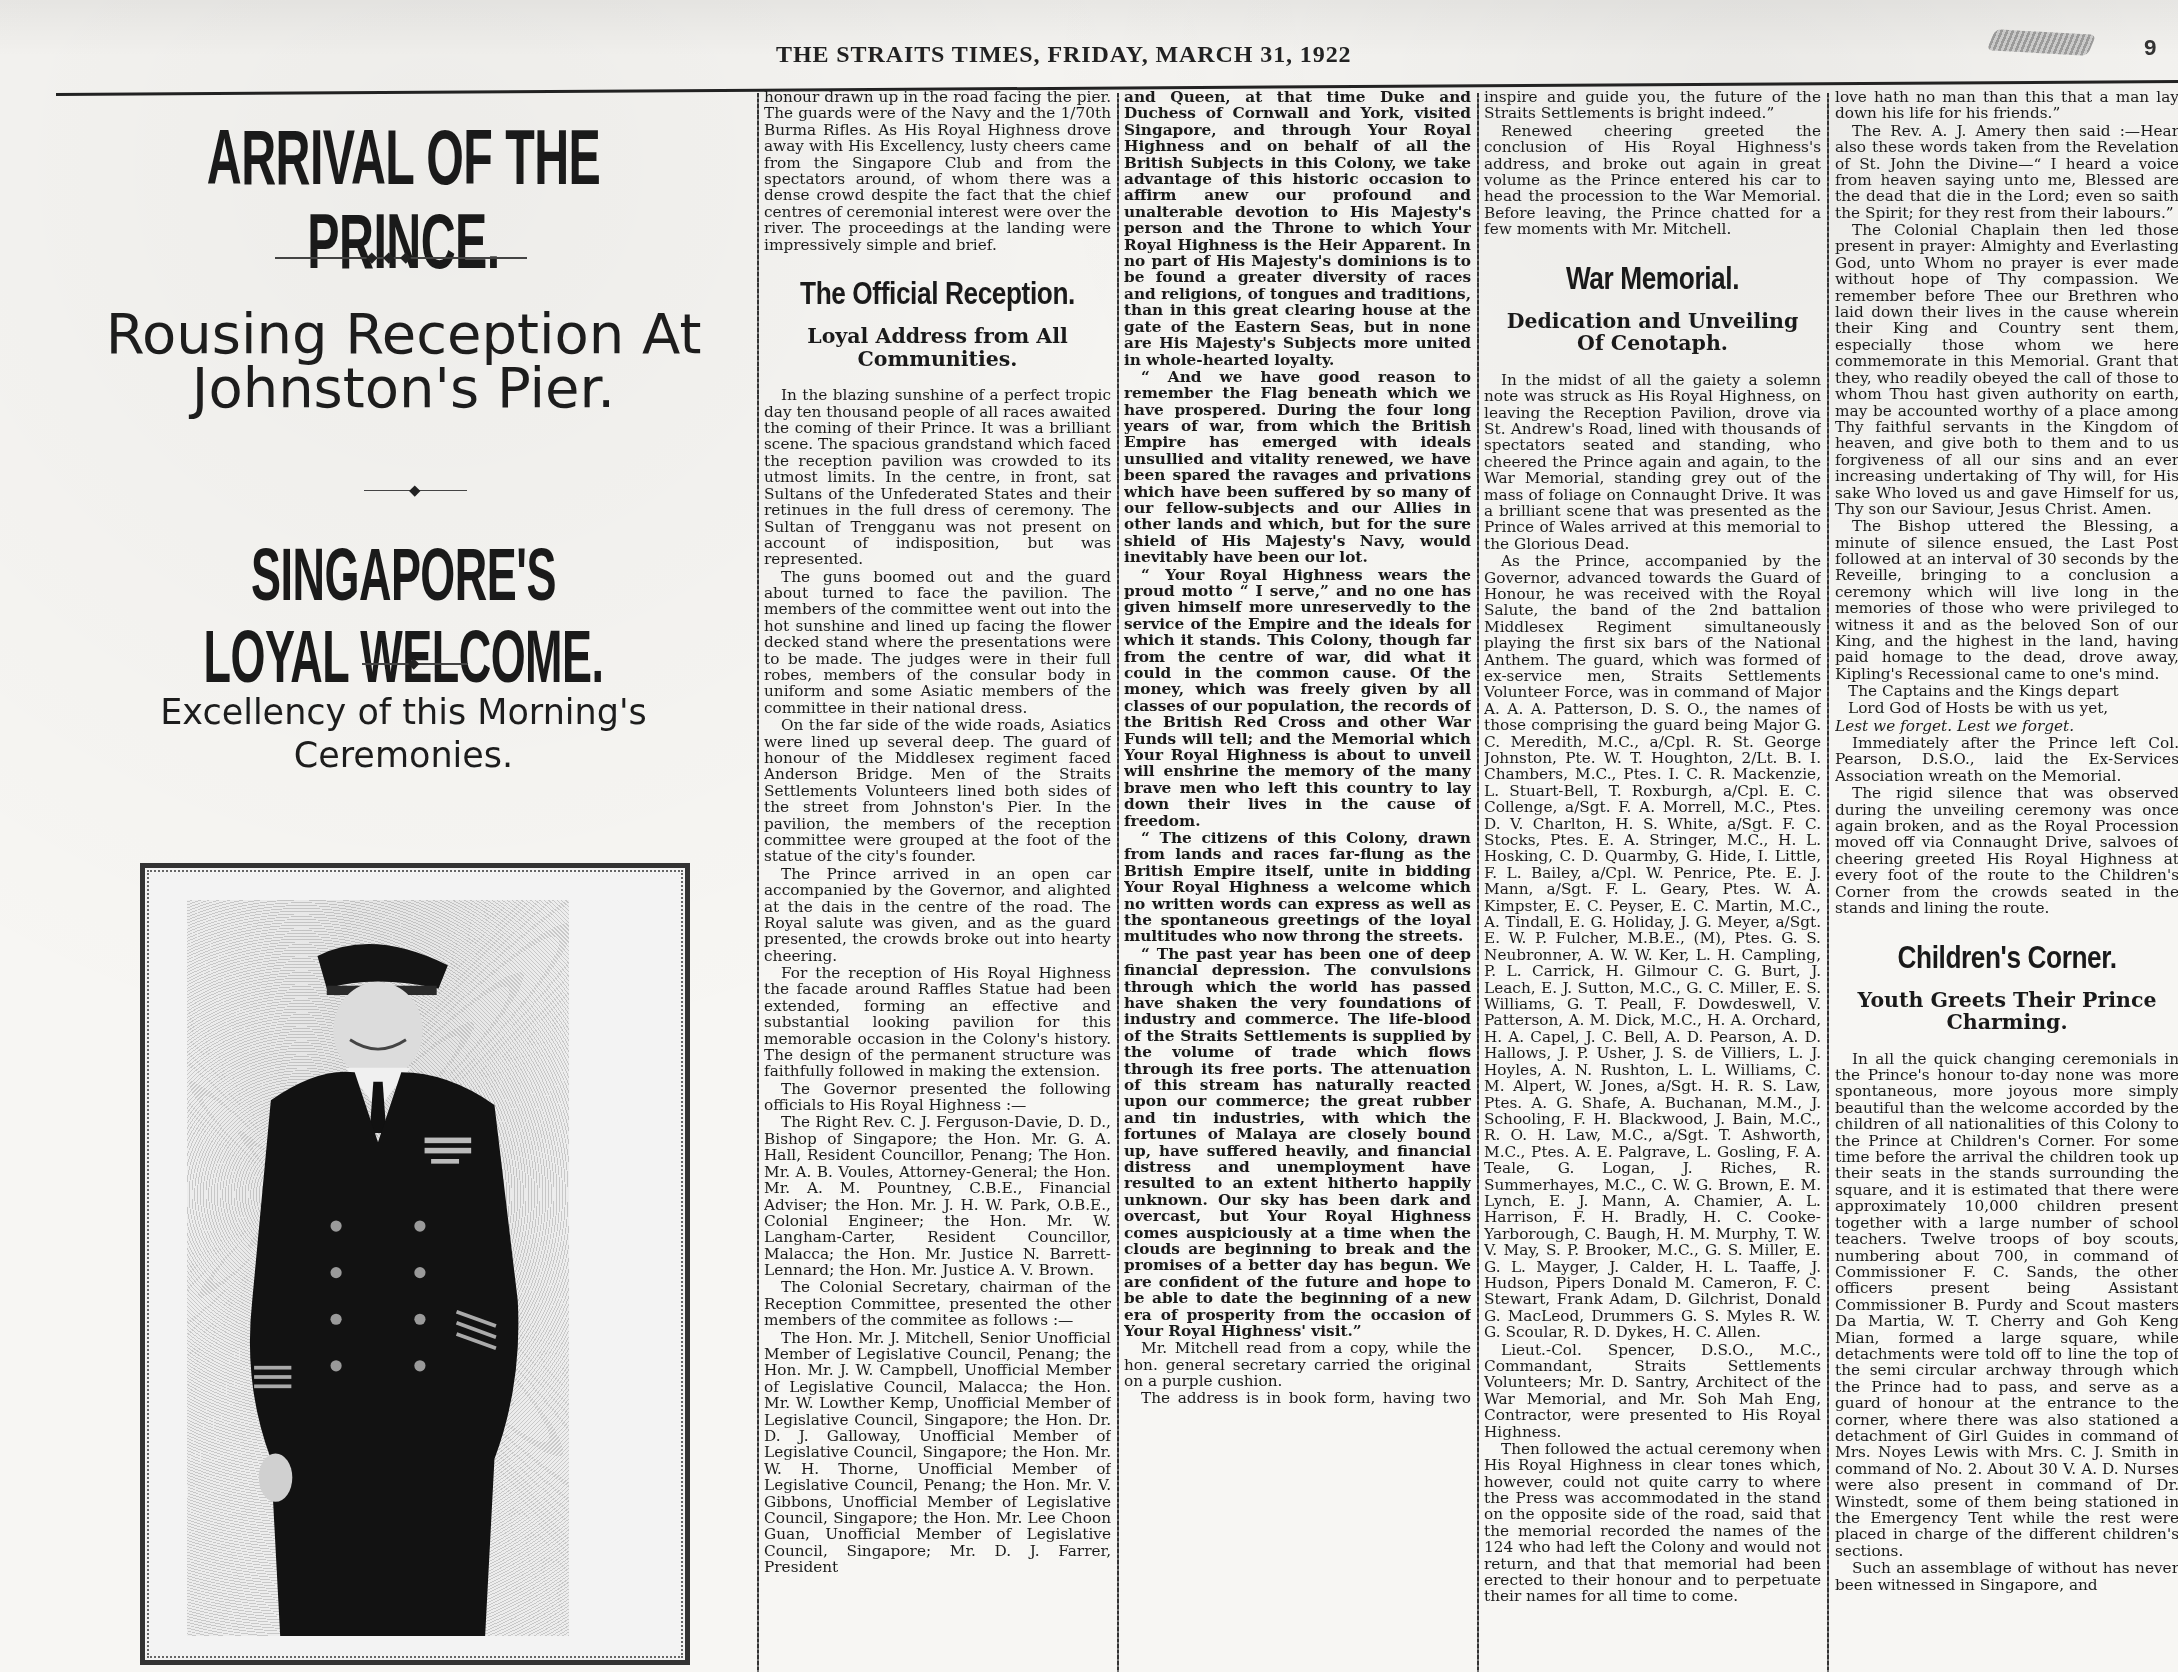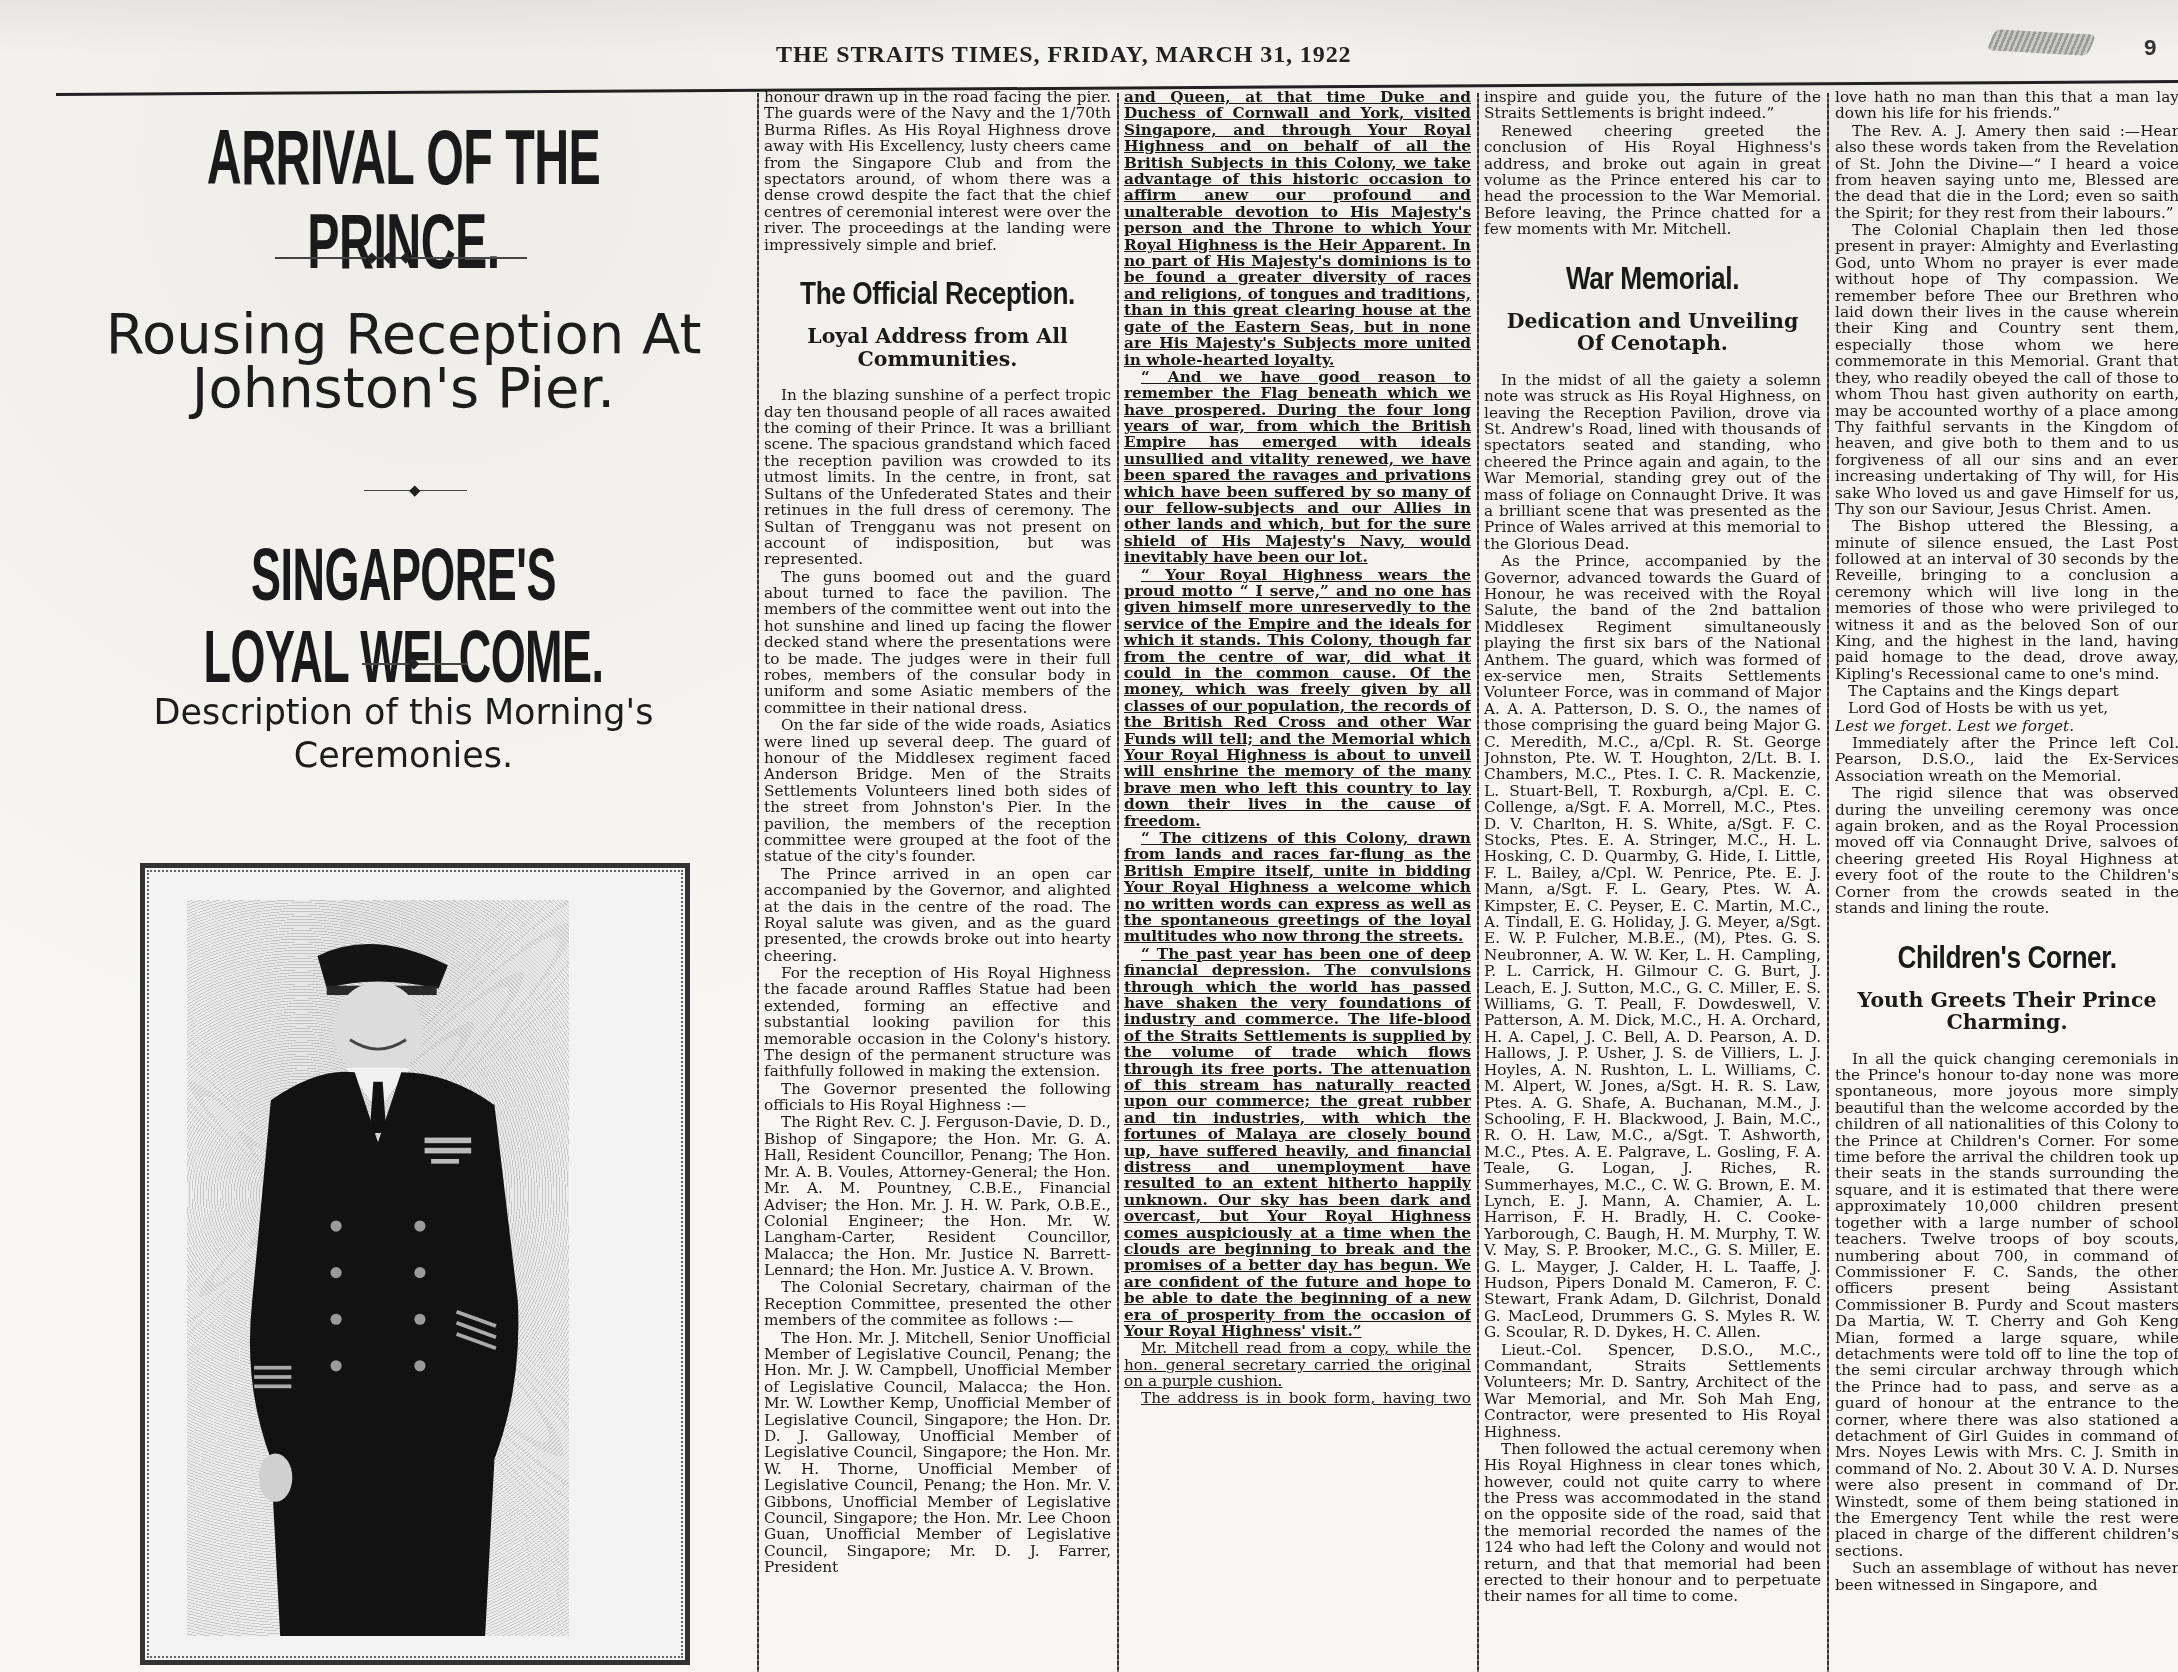--- a/index.html
+++ b/index.html
@@ -104,21 +104,21 @@
       <span class="dot" style="left:127px"></span>
   </div>
   <div class="h2">Rousing Reception At Johnston's Pier.</div>
   <div class="ornament" style="left:308px;top:401px;width:103px;height:0.9px;">
     <span class="dot" style="left:47px"></span>
   </div>
   <div class="big-head h3">SINGAPORE'S LOYAL WELCOME.</div>
   <div class="ornament" style="left:306px;top:574px;width:106px;">
     <span class="dot" style="left:48px"></span>
   </div>
-  <div class="h4">Description of this Morning's Ceremonies.</div>
+  <div class="h4">Excellency of this Morning's Ceremonies.</div>
 </div>
 
 <div class="photo-frame">
   <div class="photo">
     <svg width="382" height="736" viewBox="0 0 410 790">
 
       <path d="M140 60 Q200 30 280 70 L270 95 Q200 80 150 95 Z" fill="#141414"></path>
       <rect x="150" y="92" width="118" height="10" fill="#2a2a2a"></rect>
 
       <ellipse cx="205" cy="140" rx="48" ry="52" fill="#dcdcdc"></ellipse>
@@ -171,21 +171,21 @@
   <p>The guns boomed out and the guard about turned to face the pavilion. The members of the committee went out into the hot sunshine and lined up facing the flower decked stand where the presentations were to be made. The judges were in their full robes, members of the consular body in uniform and some Asiatic members of the committee in their national dress.</p>
   <p>On the far side of the wide roads, Asiatics were lined up several deep. The guard of honour of the Middlesex regiment faced Anderson Bridge. Men of the Straits Settlements Volunteers lined both sides of the street from Johnston's Pier. In the pavilion, the members of the reception committee were grouped at the foot of the statue of the city's founder.</p>
   <p>The Prince arrived in an open car accompanied by the Governor, and alighted at the dais in the centre of the road. The Royal salute was given, and as the guard presented, the crowds broke out into hearty cheering.</p>
   <p>For the reception of His Royal Highness the facade around Raffles Statue had been extended, forming an effective and substantial looking pavilion for this memorable occasion in the Colony's history. The design of the permanent structure was faithfully followed in making the extension.</p>
   <p>The Governor presented the following officials to His Royal Highness :—</p>
   <p>The Right Rev. C. J. Ferguson-Davie, D. D., Bishop of Singapore; the Hon. Mr. G. A. Hall, Resident Councillor, Penang; The Hon. Mr. A. B. Voules, Attorney-General; the Hon. Mr. A. M. Pountney, C.B.E., Financial Adviser; the Hon. Mr. J. H. W. Park, O.B.E., Colonial Engineer; the Hon. Mr. W. Langham-Carter, Resident Councillor, Malacca; the Hon. Mr. Justice N. Barrett-Lennard; the Hon. Mr. Justice A. V. Brown.</p>
   <p>The Colonial Secretary, chairman of the Reception Committee, presented the other members of the commitee as follows :—</p>
   <p>The Hon. Mr. J. Mitchell, Senior Unofficial Member of Legislative Council, Penang; the Hon. Mr. J. W. Campbell, Unofficial Member of Legislative Council, Malacca; the Hon. Mr. W. Lowther Kemp, Unofficial Member of Legislative Council, Singapore; the Hon. Dr. D. J. Galloway, Unofficial Member of Legislative Council, Singapore; the Hon. Mr. W. H. Thorne, Unofficial Member of Legislative Council, Penang; the Hon. Mr. V. Gibbons, Unofficial Member of Legislative Council, Singapore; the Hon. Mr. Lee Choon Guan, Unofficial Member of Legislative Council, Singapore; Mr. D. J. Farrer, President</p>
 </div>
 
-<div class="col" style="left:1124px;width:347px;height:1320px;font-weight:bold;text-decoration:underline;">
+<div class="col" style="left:1124px;width:347px;height:1320px;font-weight:bold;">
   <p class="cont">and Queen, at that time Duke and Duchess of Cornwall and York, visited Singapore, and through Your Royal Highness and on behalf of all the British Subjects in this Colony, we take advantage of this historic occasion to affirm anew our profound and unalterable devotion to His Majesty's person and the Throne to which Your Royal Highness is the Heir Apparent. In no part of His Majesty's dominions is to be found a greater diversity of races and religions, of tongues and traditions, than in this great clearing house at the gate of the Eastern Seas, but in none are His Majesty's Subjects more united in whole-hearted loyalty.</p>
   <p>“ And we have good reason to remember the Flag beneath which we have prospered. During the four long years of war, from which the British Empire has emerged with ideals unsullied and vitality renewed, we have been spared the ravages and privations which have been suffered by so many of our fellow-subjects and our Allies in other lands and which, but for the sure shield of His Majesty's Navy, would inevitably have been our lot.</p>
   <p>“ Your Royal Highness wears the proud motto “ I serve,” and no one has given himself more unreservedly to the service of the Empire and the ideals for which it stands. This Colony, though far from the centre of war, did what it could in the common cause. Of the money, which was freely given by all classes of our population, the records of the British Red Cross and other War Funds will tell; and the Memorial which Your Royal Highness is about to unveil will enshrine the memory of the many brave men who left this country to lay down their lives in the cause of freedom.</p>
   <p>“ The citizens of this Colony, drawn from lands and races far-flung as the British Empire itself, unite in bidding Your Royal Highness a welcome which no written words can express as well as the spontaneous greetings of the loyal multitudes who now throng the streets.</p>
   <p>“ The past year has been one of deep financial depression. The convulsions through which the world has passed have shaken the very foundations of industry and commerce. The life-blood of the Straits Settlements is supplied by the volume of trade which flows through its free ports. The attenuation of this stream has naturally reacted upon our commerce; the great rubber and tin industries, with which the fortunes of Malaya are closely bound up, have suffered heavily, and financial distress and unemployment have resulted to an extent hitherto happily unknown. Our sky has been dark and overcast, but Your Royal Highness comes auspiciously at a time when the clouds are beginning to break and the promises of a better day has begun. We are confident of the future and hope to be able to date the beginning of a new era of prosperity from the occasion of Your Royal Highness' visit.”</p>
   <p style="font-weight:normal">Mr. Mitchell read from a copy, while the hon. general secretary carried the original on a purple cushion.</p>
   <p style="font-weight:normal">The address is in book form, having two inside covers carrying the wording of the address and the signatures of the Reception Committee and finished off with a decorated border. It is also embellished with the Colony's Coat of Arms, and with lavish floral decorations. On the cover, there is a beaten silver plaque, carrying the Prince of Wales' Feathers in high relief. In each corner there are agates, mounted in silver. The address is bound in grey leather, and is extremely beautiful. It may be mentioned that Mr. Denis Santry is responsible not only for the illumination of the address, but also for that of the repoussé silver work on the exterior of the historical document, not to mention much other artistic work in connection with the Royal visit and the Exhibition.</p>
 </div>
 
 <div class="col" style="left:1484px;width:337px;height:1583px;">

